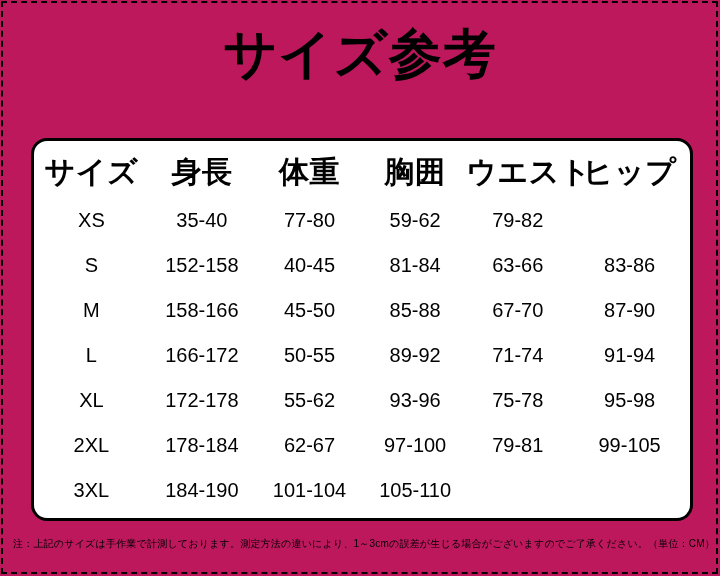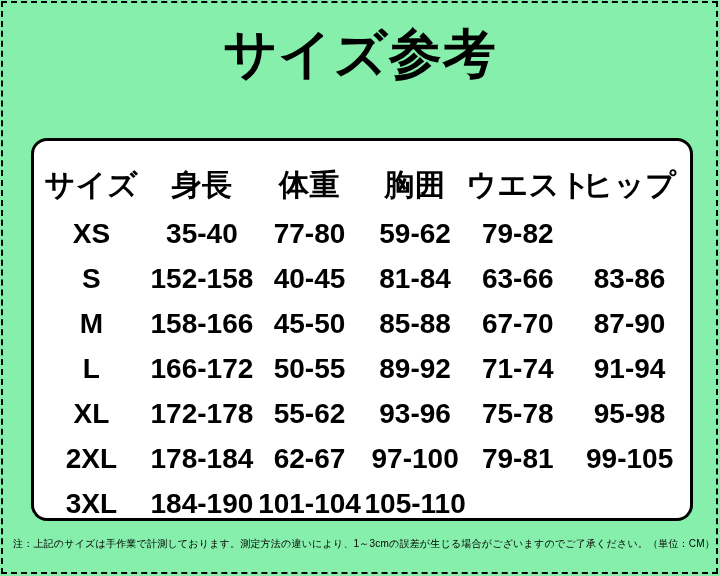--- a/index.html
+++ b/index.html
@@ -9,21 +9,21 @@
     height: 576px;
     background: #ffffff;
     font-family: "Liberation Sans", "DejaVu Sans", sans-serif;
     color: #000000;
     overflow: hidden;
   }
   .canvas {
     position: relative;
     width: 720px;
     height: 576px;
-    background: #86efac;
+    background: #be185d;
   }
   .outer-frame {
     position: absolute;
     left: 1px;
     top: 1px;
     right: 2px;
     bottom: 2px;
     border: 2px dashed #000000;
     pointer-events: none;
   }
@@ -41,38 +41,38 @@
   }
   .size-table {
     position: absolute;
     left: 31px;
     top: 138px;
     width: 662px;
     height: 383px;
     border: 3px solid #000000;
     border-radius: 16px;
     box-sizing: border-box;
-    padding-top: 18px;
+    padding-top: 5px;
     background: #ffffff;
   }
   .t-row {
     display: grid;
     grid-template-columns: 17.5% 16.2% 16.6% 15.6% 15.7% 18.4%;
     align-items: center;
   }
   .t-row.header {
     height: 52px;
     font-size: 30px;
     font-weight: bold;
     letter-spacing: 0.5px;
   }
   .t-row.data {
     height: 45px;
-    font-size: 28px;
-    font-weight: 700;
+    font-size: 20px;
+    font-weight: 400;
   }
   .t-cell {
     text-align: center;
     white-space: nowrap;
   }
   .footnote {
     position: absolute;
     top: 537px;
     left: 13px;
     right: 6px;

